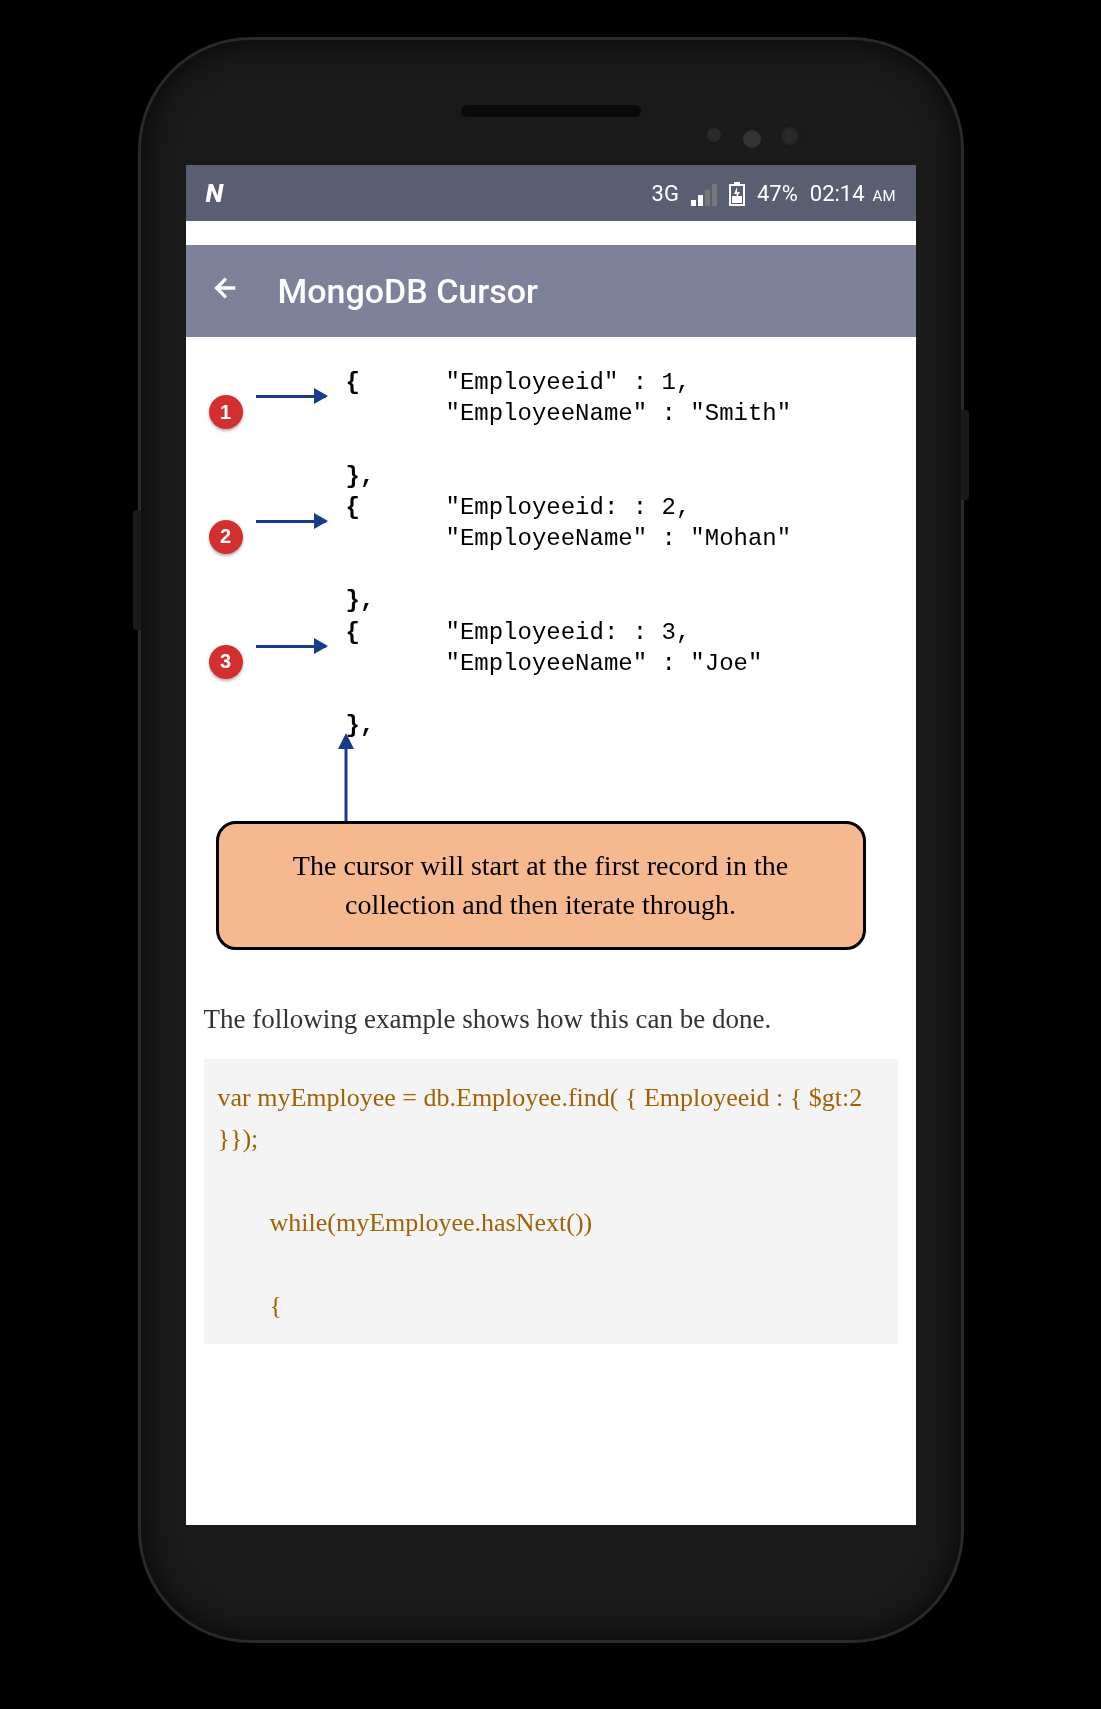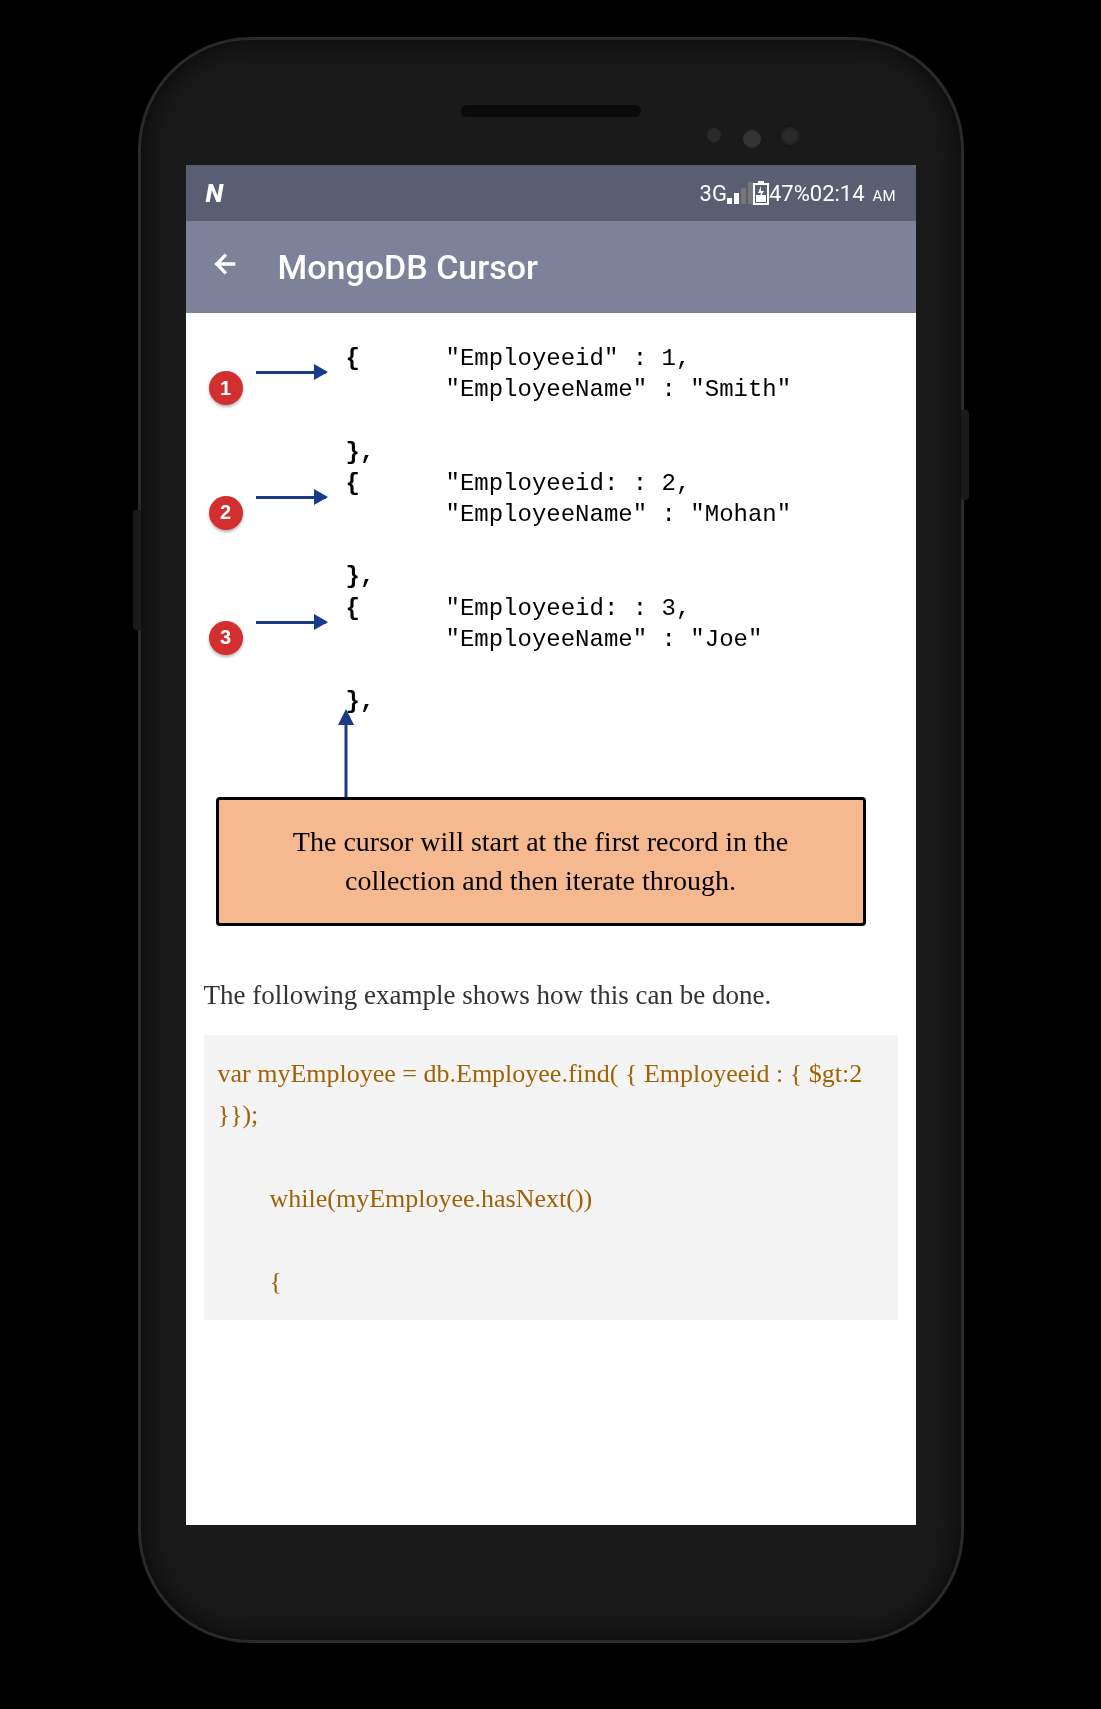--- a/index.html
+++ b/index.html
@@ -96,21 +96,22 @@
     font-size: 22px;
   }
   .status-left {
     font-weight: 800;
     font-style: italic;
     font-size: 26px;
     letter-spacing: -1px;
   }
   .status-right {
     display: flex;
-    align-items: center;
+    align-items: flex-end;
+    gap: 12px;
     font-size: 22px;
   }
   .signal-bars {
     display: flex;
     align-items: flex-end;
     gap: 2px;
     height: 22px;
   }
   .signal-bars span {
     width: 5px;
@@ -125,20 +126,21 @@
     align-items: center;
   }
   .time-ampm { font-size: 15px; margin-left: 8px; }
   .app-bar {
     height: 92px;
     background: #7d8199;
     display: flex;
     align-items: center;
     padding: 0 24px;
     gap: 36px;
+    margin-top: 24px;
   }
   .back-arrow {
     color: #fff;
     font-size: 30px;
     cursor: pointer;
   }
   .app-title {
     color: #fff;
     font-size: 34px;
     font-weight: 500;
@@ -220,21 +222,21 @@
   }
   .callout-arrow {
     position: absolute;
     left: 10px;
     top: -20px;
   }
   .callout-box {
     margin: 10px 40px 30px 20px;
     background: #f5b88f;
     border: 3px solid #000;
-    border-radius: 4px;
+    border-radius: 20px;
     padding: 22px 30px;
     font-family: "Comic Sans MS", cursive;
     font-size: 28px;
     text-align: center;
     line-height: 1.4;
   }
   .body-text {
     padding: 0 10px 20px 18px;
     font-family: Georgia, serif;
     font-size: 27px;

